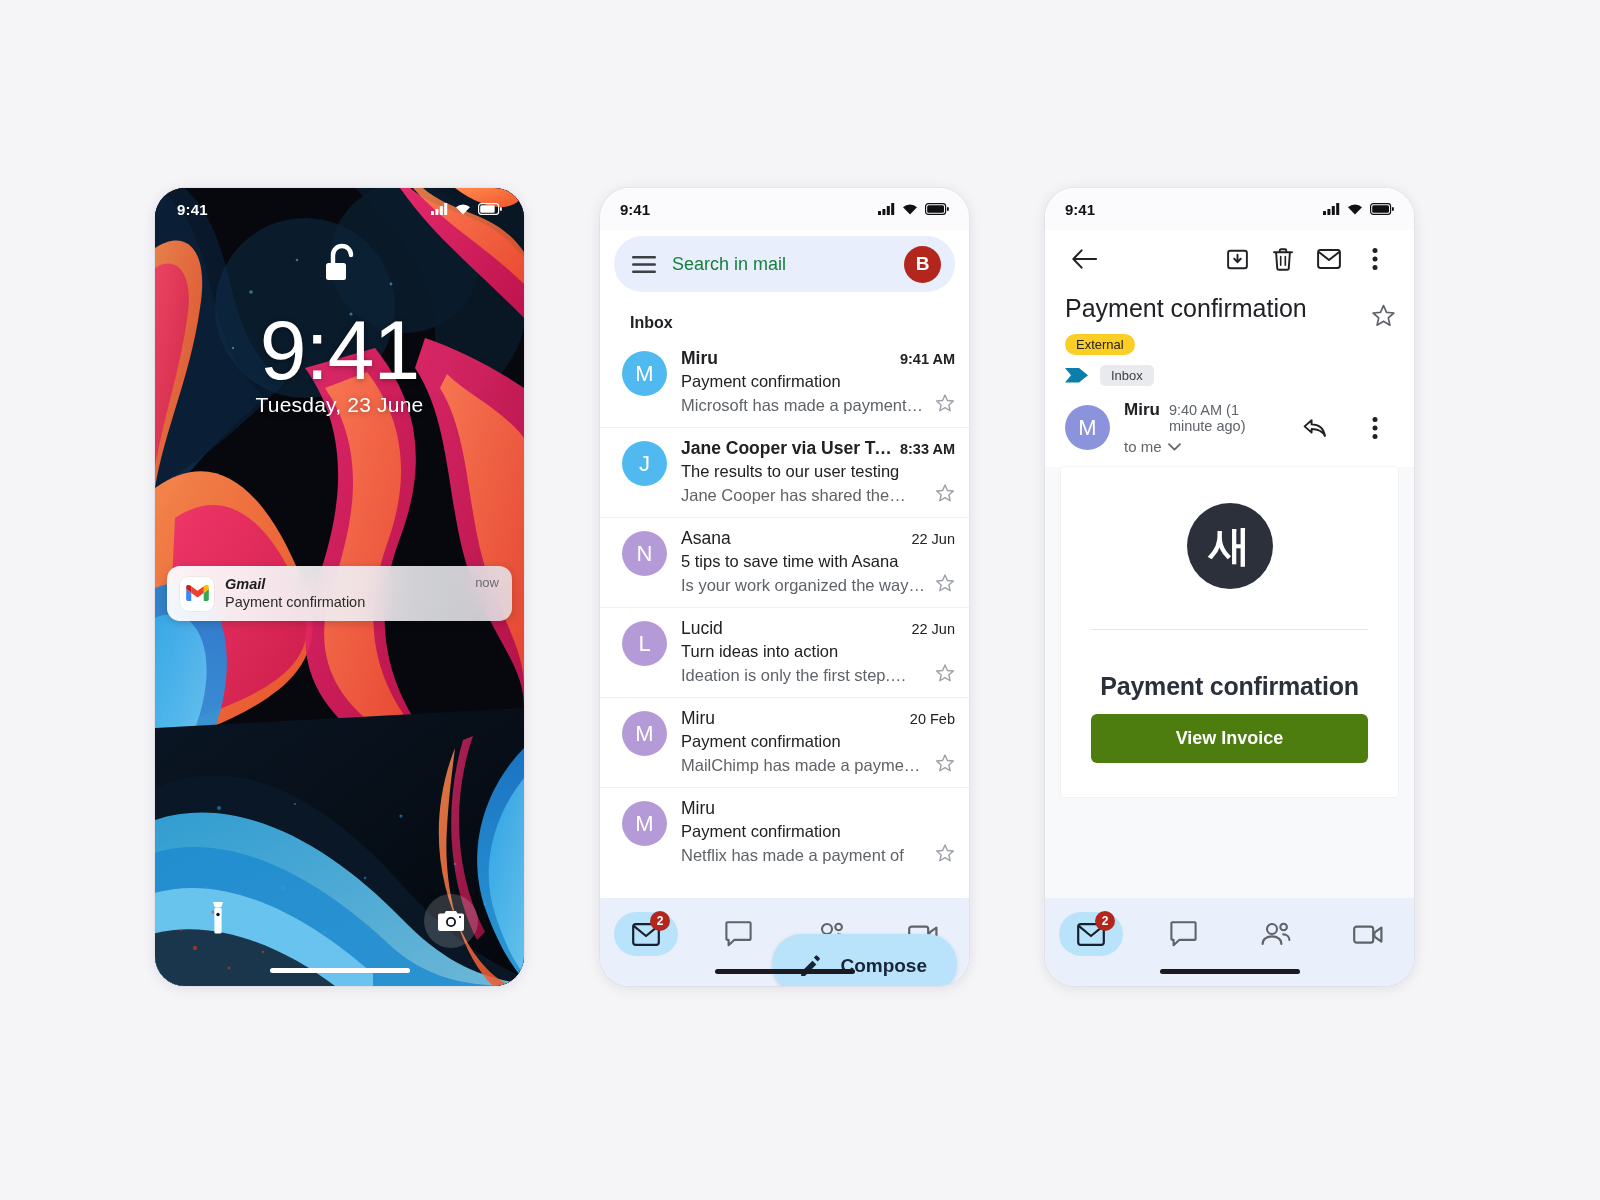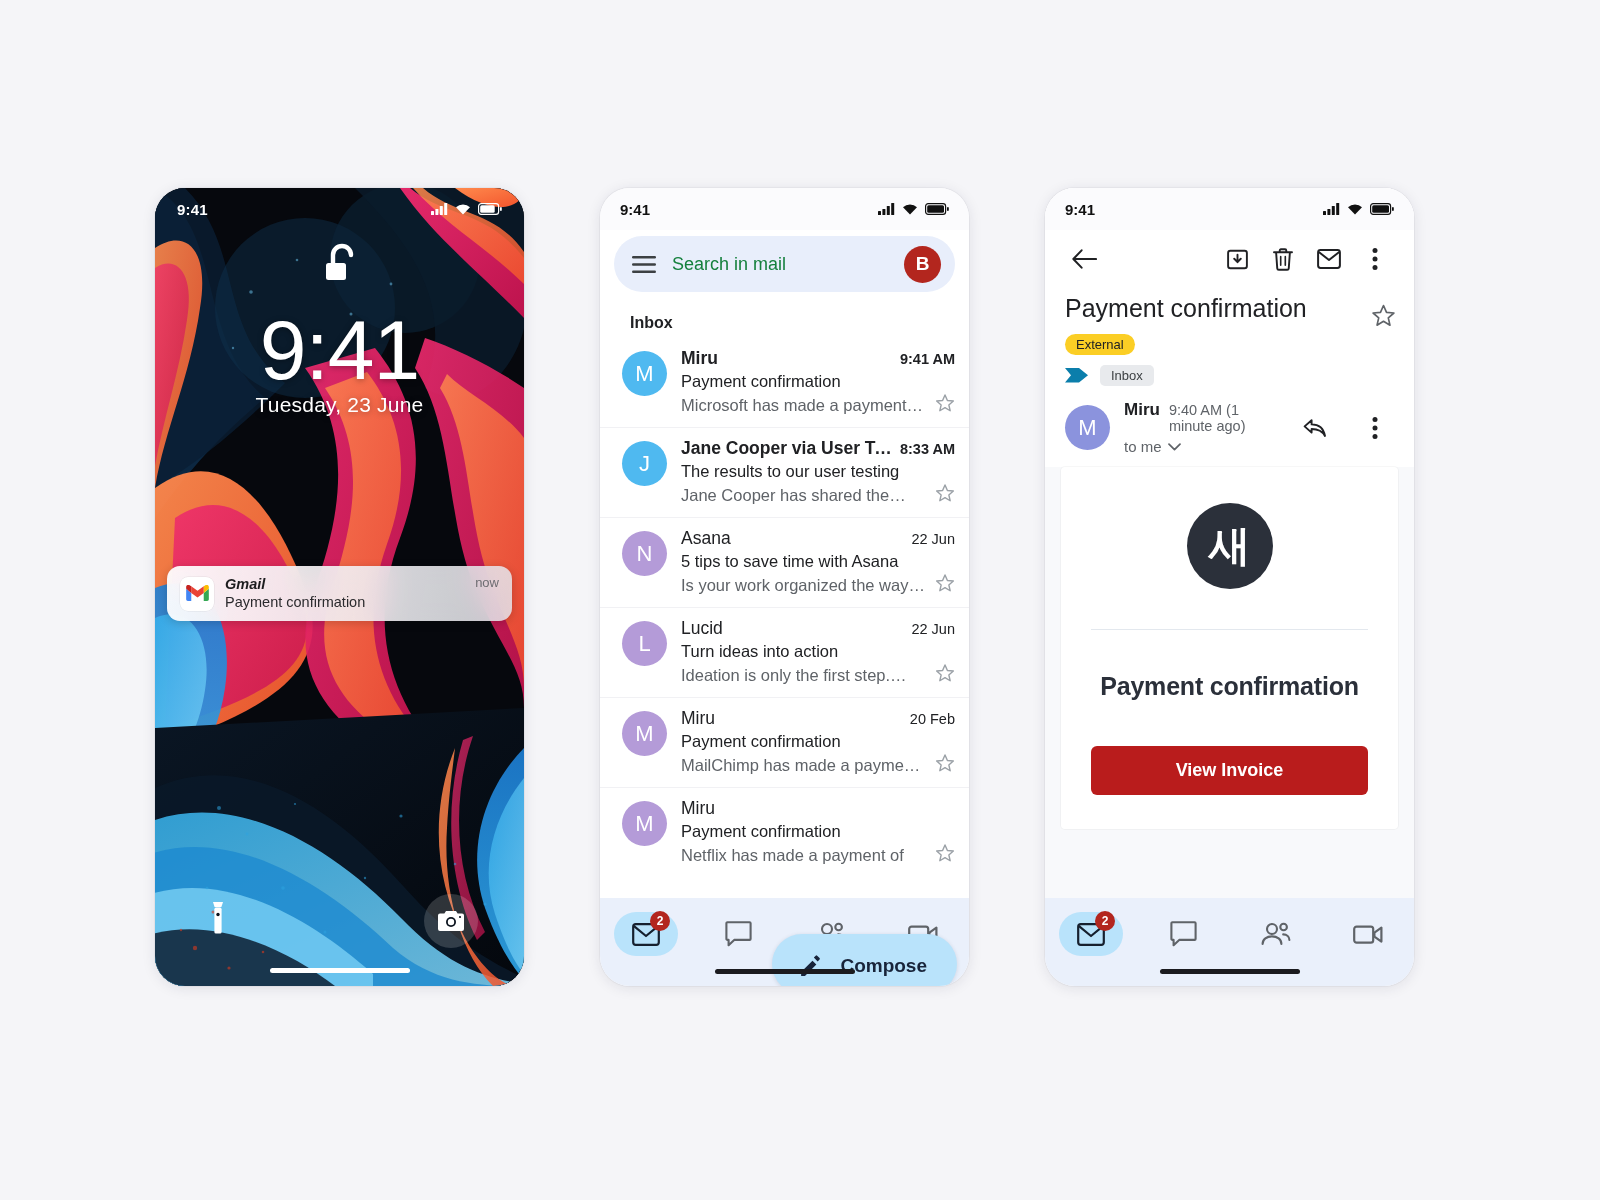--- a/index.html
+++ b/index.html
@@ -197,22 +197,22 @@
   .hr{ height:1px; background:#e3e8ee; margin:40px 0 0; }
   .dtitle{
     text-align:center; font-size:25px; font-weight:700; color:#2b303a;
     line-height:1.28; margin-top:40px; letter-spacing:-.2px;
   }
   .dtext{
     text-align:center; font-size:17px; color:#3c4149; line-height:1.52;
     margin-top:28px;
   }
   .btn-invoice{
-    display:block; margin-top:44px; width:100%; height:49px; border:none;
-    border-radius:6px; background:#b91c1c; color:#fff;
+    display:block; margin-top:12px; width:100%; height:49px; border:none;
+    border-radius:6px; background:#4d7c0f; color:#fff;
     font-size:18px; font-weight:700; font-family:"Liberation Sans", sans-serif;
     cursor:pointer;
   }
   .detail-scroll{ position:absolute; left:0; right:0; top:0; bottom:88px; background:#f8f9fb; overflow:hidden;}
   .detail-top{ background:#fff; }
 </style>
 </head>
 <body>
 
 <div class="stage">

